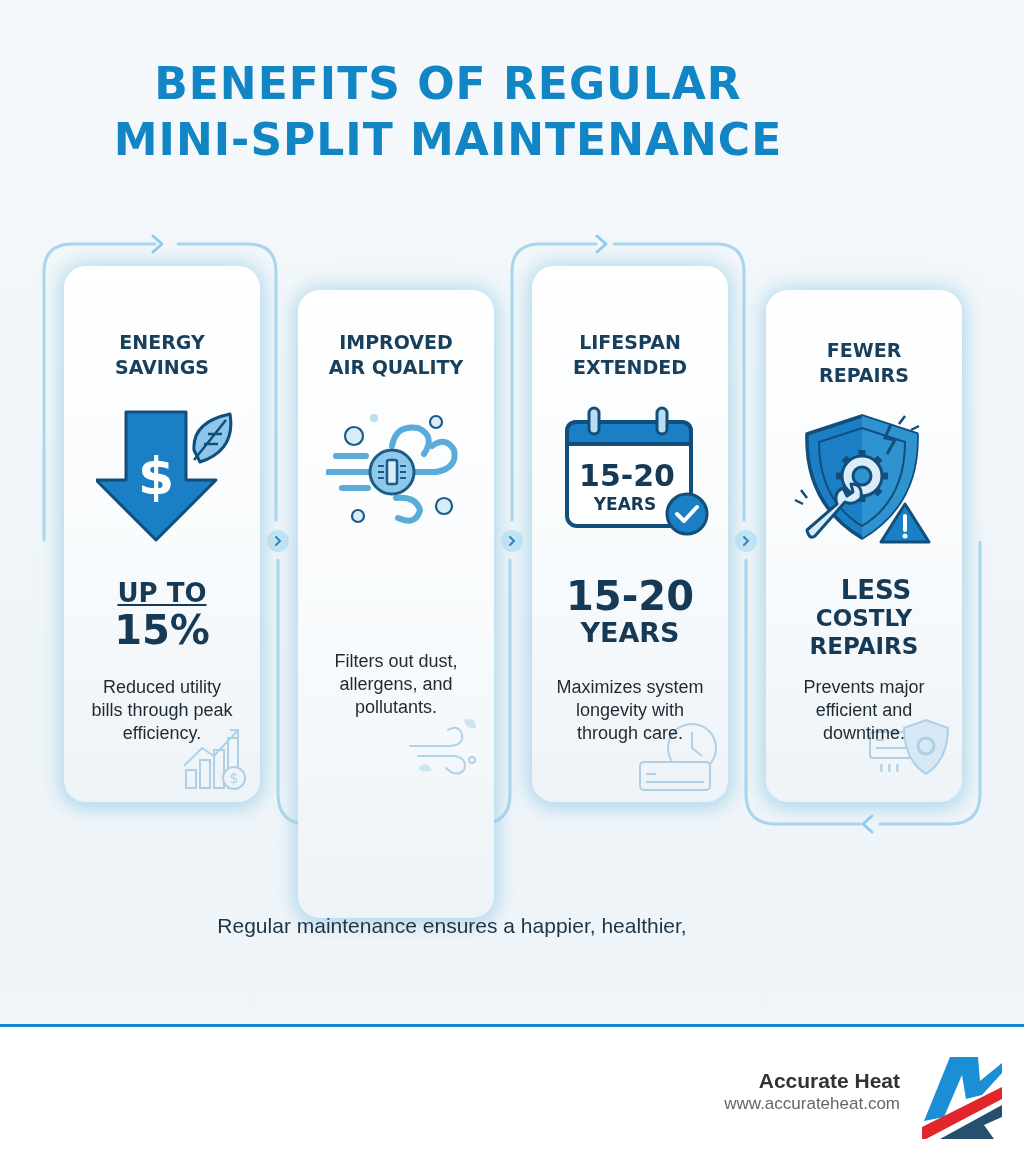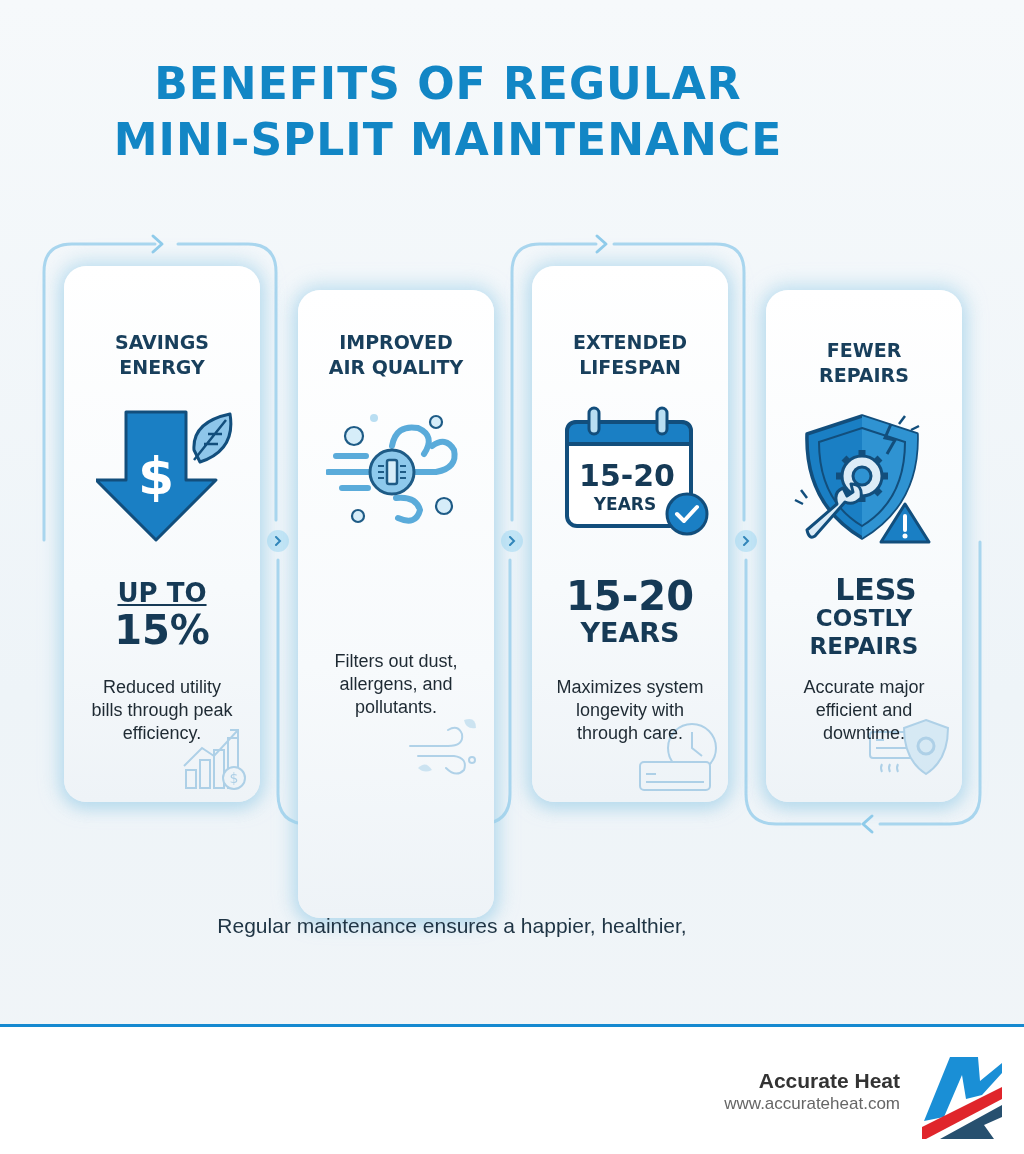--- a/index.html
+++ b/index.html
@@ -120,22 +120,22 @@
       </svg>
   </div>
   <div class="chev" style="left:735px;top:530px;">
     <svg width="10" height="10" viewBox="0 0 10 10">
         <path d="M3 1 L7 5 L3 9" fill="none" stroke="#2a80b6" stroke-width="2" stroke-linecap="round"></path>
       </svg>
   </div>
 
   <div class="card" style="left:64px;top:266px;height:536px;">
     <div class="card-head" style="top:64px;">
+      <span>ENERGY</span>
       <span>SAVINGS</span>
-      <span>ENERGY</span>
     </div>
     <div class="card-icon" style="top:142px;margin-left:4px;">
       <svg width="140" height="136" viewBox="0 0 140 136">
         <path d="M30 4 L90 4 L90 72 L120 72 L60 132 L0 72 L30 72 Z" fill="#1a7fc4" stroke="#124e7c" stroke-width="3" stroke-linejoin="round"></path>
         <text x="60" y="86" text-anchor="middle" font-family="DejaVu Sans, sans-serif" font-weight="bold" font-size="52" fill="#ffffff">$</text>
         <path d="M98 42 Q96 14 134 6 Q140 42 104 54 Z" fill="#8ec6ea" stroke="#124e7c" stroke-width="3" stroke-linejoin="round"></path>
         <path d="M98 52 L130 12 M108 36 L122 36 M112 26 L126 26" stroke="#124e7c" stroke-width="2.5" fill="none"></path>
       </svg>
     </div>
     <div class="card-stat" style="top:312px;">
@@ -201,22 +201,22 @@
           <circle cx="64" cy="44" r="3"></circle>
         </g>
         <path d="M56 4 Q68 0 68 12 Q58 14 56 4 Z" fill="#9ccbe7"></path>
         <path d="M10 52 Q18 44 24 54 Q16 58 10 52 Z" fill="#9ccbe7"></path>
       </svg>
     </div>
   </div>
 
   <div class="card" style="left:532px;top:266px;height:536px;">
     <div class="card-head" style="top:64px;">
+      <span>LIFESPAN</span>
       <span>EXTENDED</span>
-      <span>LIFESPAN</span>
     </div>
     <div class="card-icon" style="top:140px;margin-left:8px;">
       <svg width="150" height="132" viewBox="0 0 150 132">
         <rect x="4" y="16" width="124" height="104" rx="10" fill="#ffffff" stroke="#124e7c" stroke-width="4"></rect>
         <path d="M4 26 Q4 16 14 16 L118 16 Q128 16 128 26 L128 38 L4 38 Z" fill="#1a7fc4" stroke="#124e7c" stroke-width="4"></path>
         <rect x="26" y="2" width="10" height="26" rx="5" fill="#b9def2" stroke="#124e7c" stroke-width="3"></rect>
         <rect x="94" y="2" width="10" height="26" rx="5" fill="#b9def2" stroke="#124e7c" stroke-width="3"></rect>
         <text x="64" y="80" text-anchor="middle" font-family="DejaVu Sans, sans-serif" font-weight="bold" font-size="30" fill="#163a56">15-20</text>
         <text x="62" y="104" text-anchor="middle" font-family="DejaVu Sans, sans-serif" font-weight="bold" font-size="17" fill="#163a56">YEARS</text>
         <circle cx="124" cy="108" r="20" fill="#1a7fc4" stroke="#124e7c" stroke-width="3"></circle>
@@ -262,26 +262,26 @@
           <path d="M75 42 L75 48 M75 88 L75 94 M49 68 L55 68 M95 68 L101 68 M57 50 L61 54 M89 82 L93 86 M93 50 L89 54 M61 82 L57 86"></path>
         </g>
         <path d="M20 122 L50 96 Q46 84 56 80 L60 88 L66 84 L64 76 Q76 76 74 90 Q66 98 58 94 L28 128 Q22 132 20 122 Z" fill="#dcecf7" stroke="#124e7c" stroke-width="3" stroke-linejoin="round"></path>
         <path d="M8 92 L16 96 M14 82 L20 90" stroke="#124e7c" stroke-width="2.5"></path>
         <path d="M118 96 L142 134 L94 134 Z" fill="#1a7fc4" stroke="#124e7c" stroke-width="3" stroke-linejoin="round"></path>
         <path d="M118 108 L118 122" stroke="#ffffff" stroke-width="4" stroke-linecap="round"></path>
         <circle cx="118" cy="128" r="2.5" fill="#ffffff"></circle>
       </svg>
     </div>
     <div class="card-stat" style="top:286px;">
-      <span style="font-size:30px;line-height:28px;padding-left:24px;">LESS</span>
+      <span style="font-size:26px;line-height:28px;padding-left:24px;">LESS</span>
       <span style="font-size:23px;line-height:28px;">COSTLY</span>
       <span style="font-size:23px;line-height:28px;">REPAIRS</span>
     </div>
     <div class="card-desc" style="top:386px;">
-      <span>Accurate major</span>
+      <span>Prevents major</span>
       <span>efficient and</span>
       <span>downtime.</span>
     </div>
     <div class="card-watermark" style="left:102px;top:428px;">
       <svg width="84" height="66" viewBox="0 0 84 66">
         <g fill="none" stroke="#5fa5d3" stroke-width="2">
           <rect x="2" y="14" width="44" height="26" rx="3"></rect>
           <path d="M8 30 L40 30 M8 22 L16 22"></path>
           <path d="M14 46 Q12 50 14 54 M22 46 Q20 50 22 54 M30 46 Q28 50 30 54"></path>
         </g>

